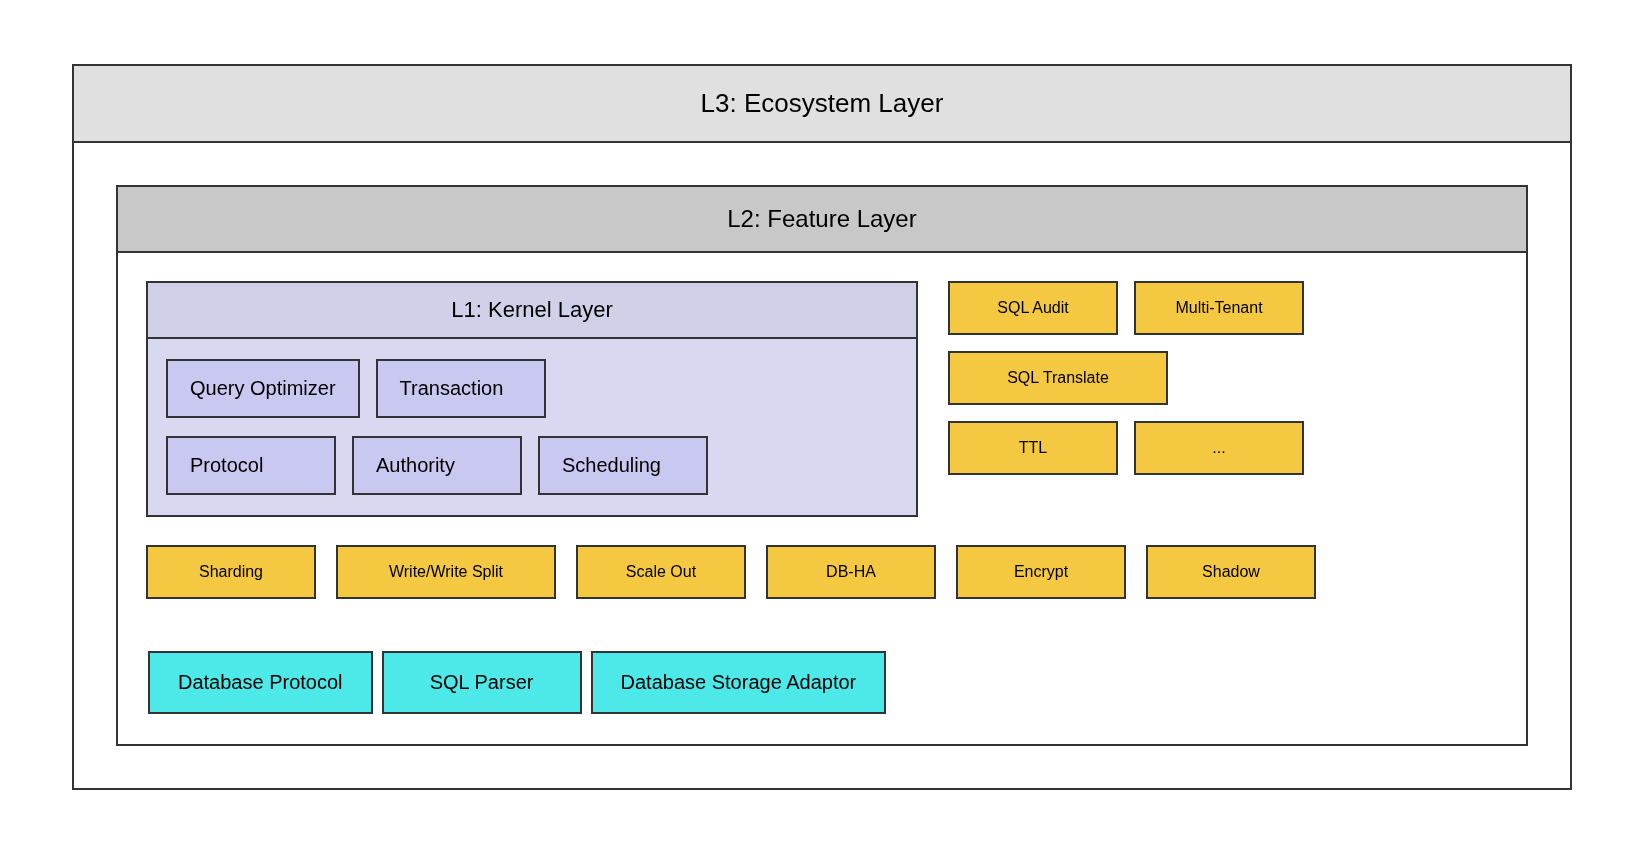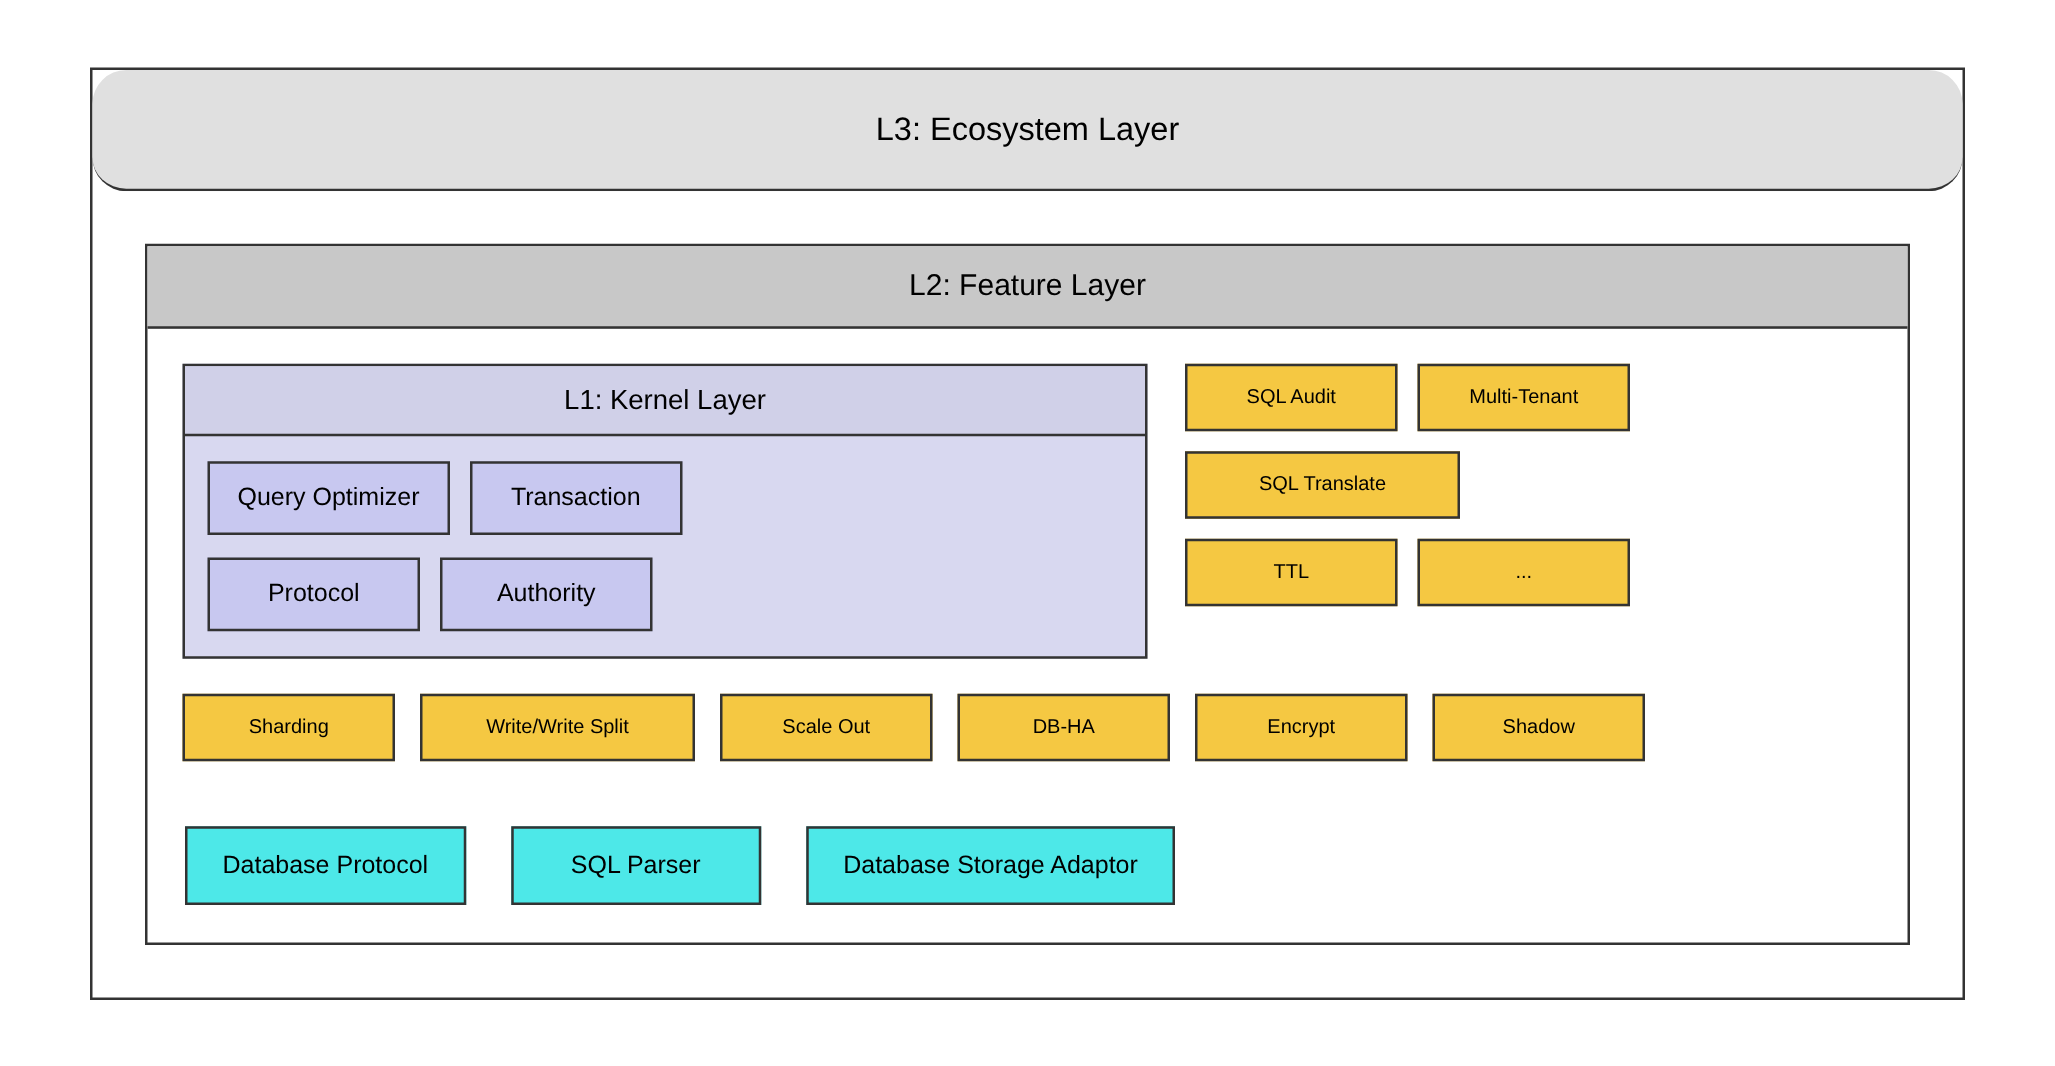--- a/index.html
+++ b/index.html
@@ -18,24 +18,23 @@
       width: 1500px;
       border: 2px solid #333;
       background: #fff;
     }
 
     
     .l3-header {
       background: #e0e0e0;
       border-bottom: 2px solid #333;
       text-align: center;
-      padding: 32px 0;
+      padding: 22px 0;
       font-size: 26px;
       font-weight: normal;
-      border-radius: 27px;
     }
 
     
     .l3-body {
       padding: 42px;
     }
 
     
     .l2-container {
       border: 2px solid #333;
@@ -91,21 +90,20 @@
       display: flex;
       gap: 16px;
       justify-content: flex-start;
     }
 
     .kernel-box {
       border: 2px solid #333;
       background: #c8c8f0;
       padding: 16px 22px;
       font-size: 20px;
-      text-align: center;
       min-width: 170px;
     }
 
     
     .right-features {
       flex: 1;
       display: flex;
       flex-direction: column;
       gap: 16px;
     }
@@ -130,21 +128,21 @@
       display: flex;
       gap: 20px;
       align-items: center;
       flex-wrap: nowrap;
     }
 
     
     .cyan-row {
       padding: 24px 30px 30px 30px;
       display: flex;
-      gap: 36px;
+      gap: 9px;
     }
 
     .cyan-box {
       border: 2px solid #333;
       background: #4de8e8;
       padding: 18px 28px;
       font-size: 20px;
       text-align: center;
       min-width: 200px;
     }
@@ -187,20 +185,23 @@
                   <span>Transaction</span>
                 </div>
               </div>
               <div class="l1-row">
                 <div class="kernel-box">
                   <span>Protocol</span>
                 </div>
                 <div class="kernel-box">
                   <span>Authority</span>
                 </div>
+                <div class="kernel-box">
+                  <span>Scheduling</span>
+                </div>
               </div>
             </div>
           </div>
 
           <div class="right-features">
             <div class="right-row">
               <div class="feature-box-orange">
                 <span>SQL Audit</span>
               </div>
               <div class="feature-box-orange">

